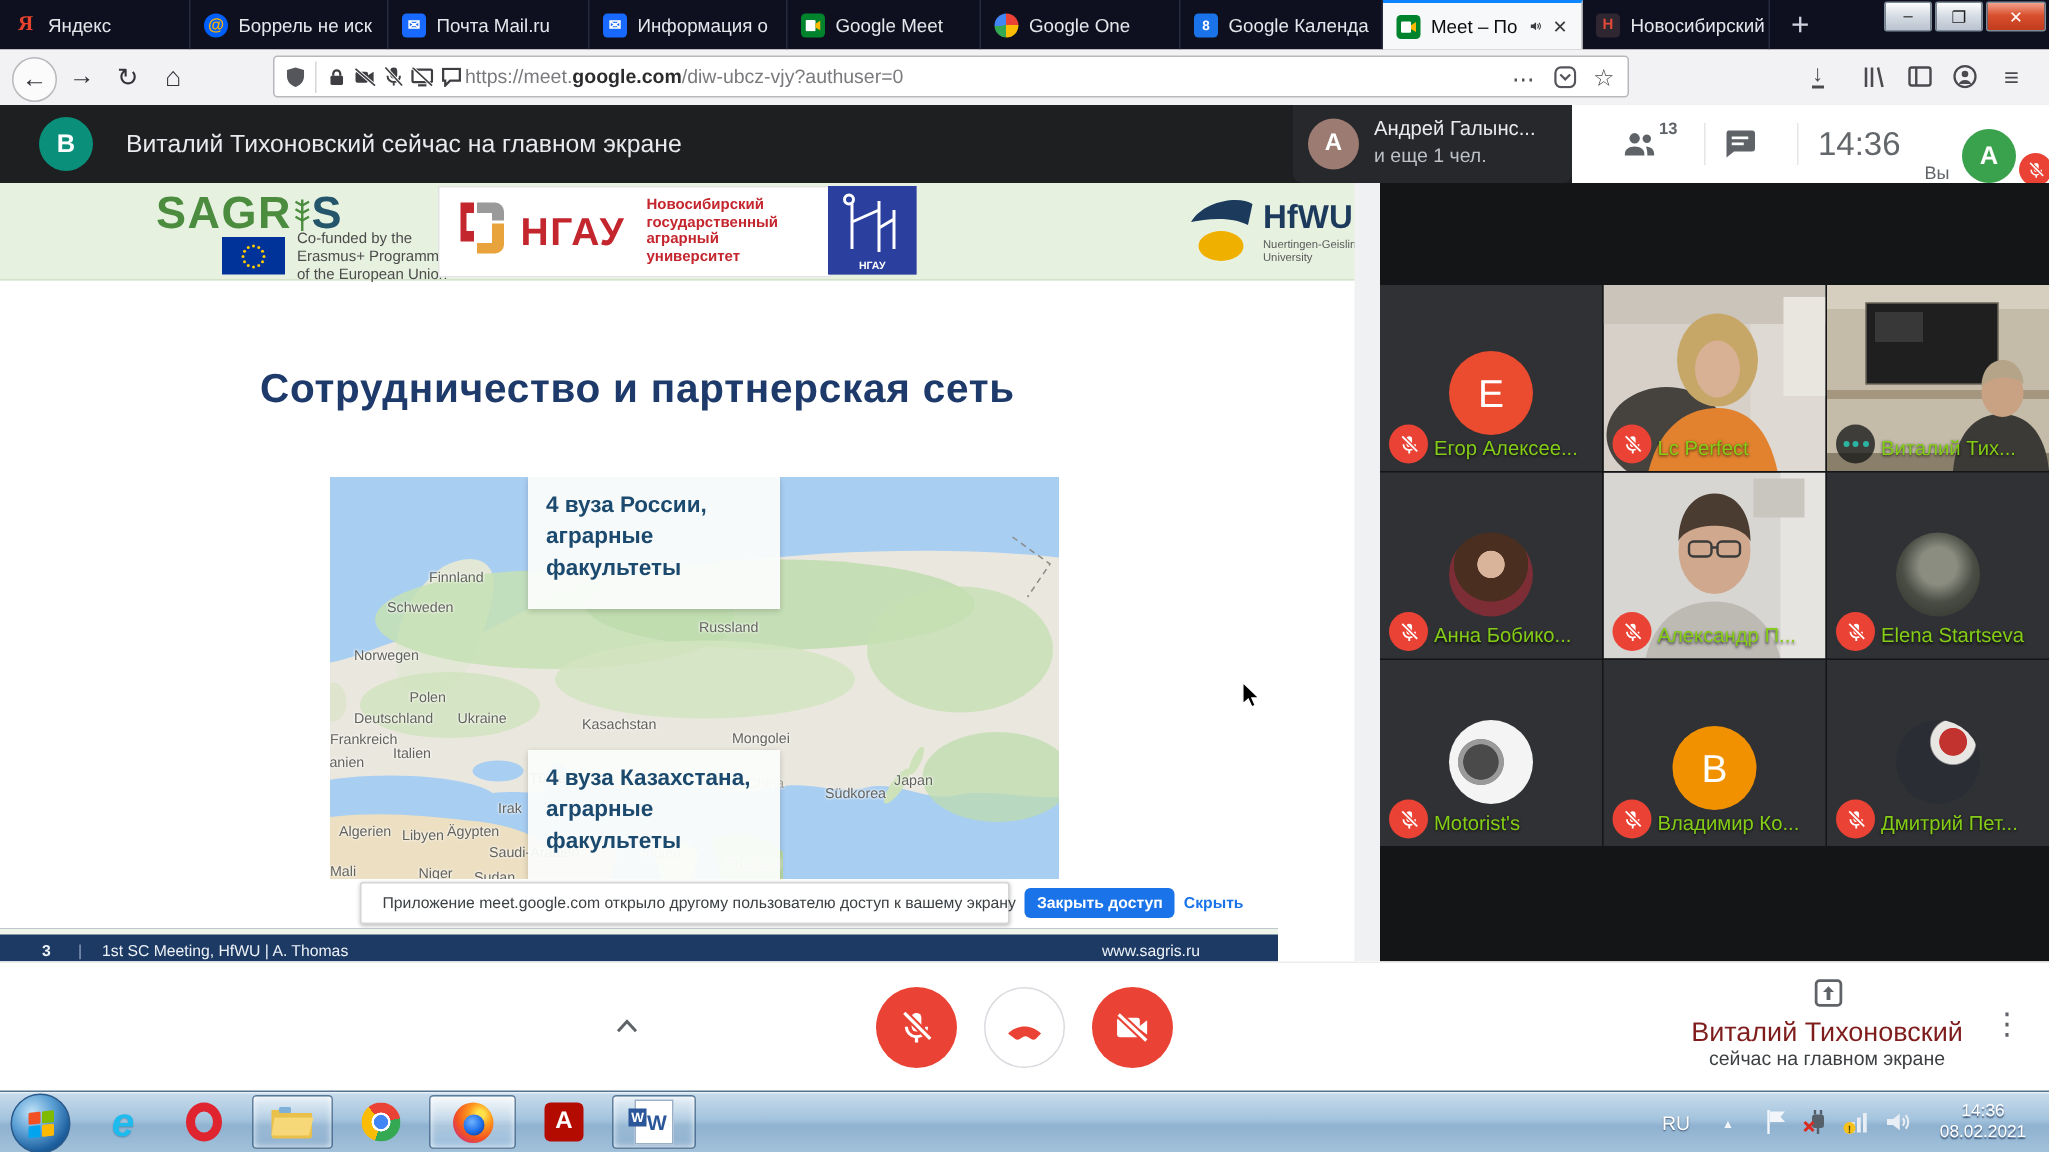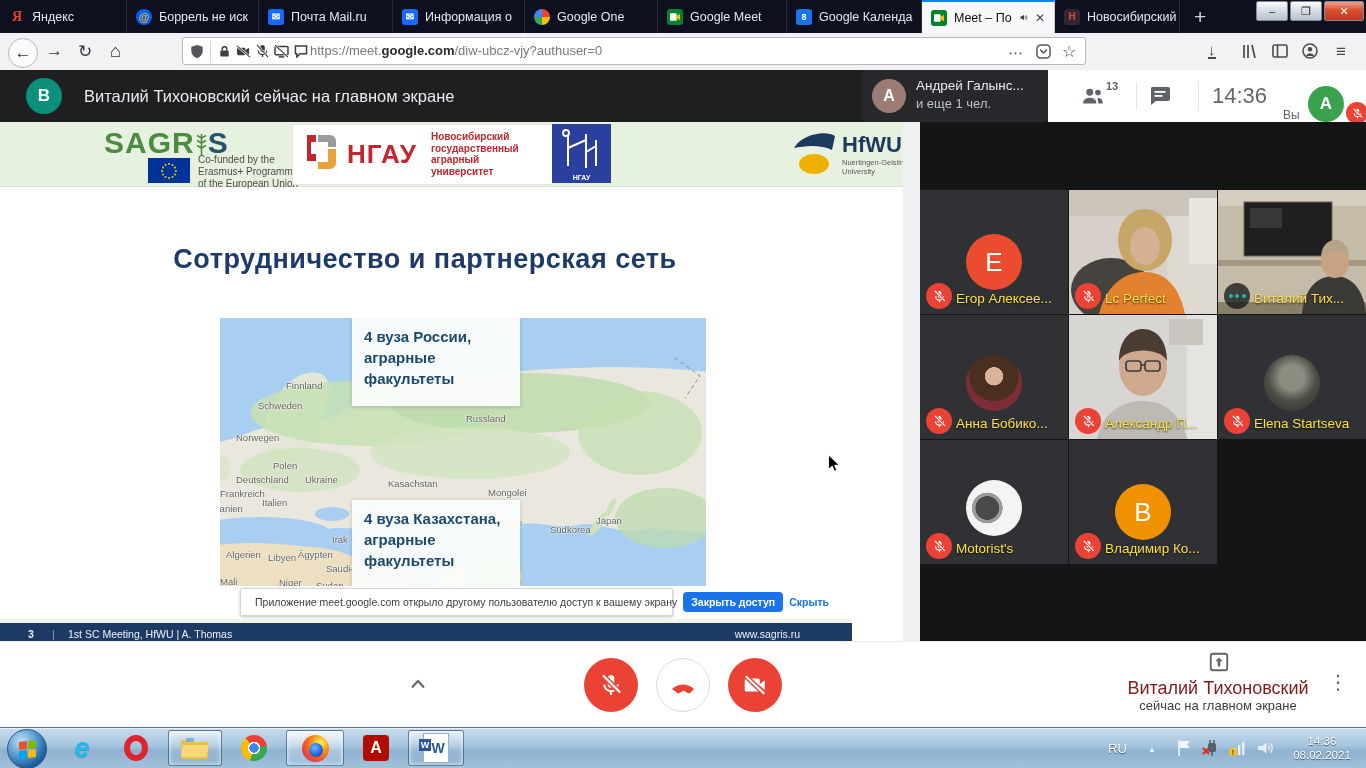--- a/index.html
+++ b/index.html
@@ -71,21 +71,21 @@
   .notice .ntxt{font-size:10.5px;color:#3c4043;white-space:nowrap}
   .bluebtn{background:#1a73e8;color:#fff;font-size:10.5px;font-weight:bold;border-radius:4px;padding:4px 8px;white-space:nowrap}
   .bluelink{color:#1a73e8;font-size:10.5px;font-weight:bold}
   .sfooter{left:0;top:497px;width:852px;height:24px;background:#1c3a63;border-top:4px solid #eef4e9;box-sizing:content-box}
   .sfooter .ft{color:#eef2f8;font-size:10.5px}
   .slide-edge{left:903px;top:0;width:17px;height:519px;background:#f0f1f2}
 
   
   .ppanel{left:920px;top:122px;width:446px;height:519px;background:#141517}
   .ptile{position:absolute;width:148px;height:124px;background:#2f3134;overflow:hidden}
-  .pname{position:absolute;left:36px;bottom:8px;color:#fde047;font-size:13.5px;text-shadow:0 1px 2px rgba(0,0,0,.8);white-space:nowrap}
+  .pname{position:absolute;left:36px;bottom:8px;color:#84cc16;font-size:13.5px;text-shadow:0 1px 2px rgba(0,0,0,.8);white-space:nowrap}
   .pbadge{position:absolute;left:6px;bottom:5px;width:26px;height:26px;border-radius:50%;background:#ea4335;
           display:flex;align-items:center;justify-content:center}
   .pbadge.dots{background:rgba(18,19,20,.75);gap:2.5px}
   .pbadge.dots i{width:4px;height:4px;border-radius:50%;background:#2bb5a0;display:block}
   .pletter{position:absolute;left:50%;top:44px;transform:translateX(-50%);width:56px;height:56px;border-radius:50%;
            display:flex;align-items:center;justify-content:center;color:#fff;font-size:26px}
   .pphoto{position:absolute;left:50%;top:40px;transform:translateX(-50%);width:56px;height:56px;border-radius:50%}
   .av-anna{background:radial-gradient(circle at 50% 38%,#d9b49a 0 20%,#4a2e1f 21% 55%,#7c2d35 56% 100%)}
   .av-elena{background:radial-gradient(circle at 50% 40%,#8a8d7f 0 28%,#4a4d44 55%,#2e3029 100%)}
   .av-motor{background:radial-gradient(circle at 38% 50%,#4a4a4a 0 26%,#9a9a9a 27% 34%,#f4f4f4 35%),
@@ -167,32 +167,32 @@
       <span class="ttl">Боррель не иск</span>
     </div>
     <div class="tab" style="width:134px">
       <span class="tabicon" style="background:#1769ff;color:#fff;font-size:10px">✉</span>
       <span class="ttl">Почта Mail.ru</span>
     </div>
     <div class="tab" style="width:132px">
       <span class="tabicon" style="background:#1769ff;color:#fff;font-size:10px">✉</span>
       <span class="ttl">Информация о</span>
     </div>
-    <div class="tab" style="width:133px">
-      <span class="tabicon" style="background:conic-gradient(#ea4335 0 25%,#fbbc04 25% 50%,#34a853 50% 75%,#4285f4 75%);border-radius:50%"></span>
-      <span class="ttl">Google One</span>
-    </div>
     <div class="tab" style="width:129px">
       <span class="tabicon" style="background:#00832d">
         <svg width="10" height="8" viewBox="0 0 12 9">
             <rect width="8" height="9" rx="1" fill="#fff"></rect>
             <path d="M8 3l4-2.5v8L8 6z" fill="#ffba00"></path>
           </svg>
       </span>
       <span class="ttl">Google Meet</span>
+    </div>
+    <div class="tab" style="width:133px">
+      <span class="tabicon" style="background:conic-gradient(#ea4335 0 25%,#fbbc04 25% 50%,#34a853 50% 75%,#4285f4 75%);border-radius:50%"></span>
+      <span class="ttl">Google One</span>
     </div>
     <div class="tab" style="width:135px">
       <span class="tabicon" style="background:#1a73e8;color:#fff;font-size:9px">8</span>
       <span class="ttl">Google Календа</span>
     </div>
     <div class="tab active" style="width:133px">
       <span class="tabicon" style="background:#00832d">
         <svg width="10" height="8" viewBox="0 0 12 9">
             <rect width="8" height="9" rx="1" fill="#fff"></rect>
             <path d="M8 3l4-2.5v8L8 6z" fill="#ffba00"></path>
@@ -604,20 +604,29 @@
           <span>B</span>
         </div>
       <div class="pbadge">
           <svg width="15" height="15" viewBox="0 0 24 24">
             <use href="#micoff"></use>
           </svg>
         </div>
       <div class="pname">Владимир Ко...</div>
     </div>
 
+    <div class="ptile" style="left:298px;top:318px">
+      <div class="pphoto av-dmit"></div>
+      <div class="pbadge">
+          <svg width="15" height="15" viewBox="0 0 24 24">
+            <use href="#micoff"></use>
+          </svg>
+        </div>
+      <div class="pname">Дмитрий Пет...</div>
+    </div>
   </div>
 
   <div class="abs botbar">
     <svg class="abs" style="left:410px;top:37px" width="16" height="10" viewBox="0 0 16 10">
         <path d="M2 8.5 L8 2 L14 8.5" fill="none" stroke="#5f6368" stroke-width="2"></path>
       </svg>
     <div class="abs roundbtn red" style="left:584px;top:16px">
         <svg width="26" height="26" viewBox="0 0 24 24">
           <use href="#micoff"></use>
         </svg>

